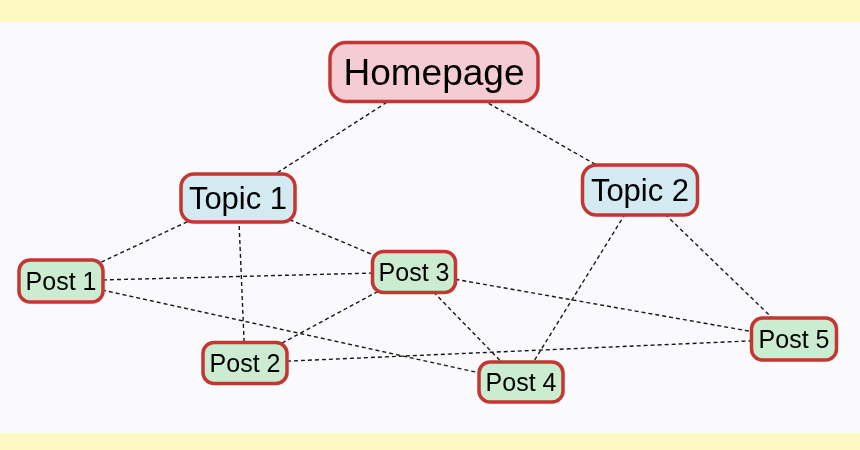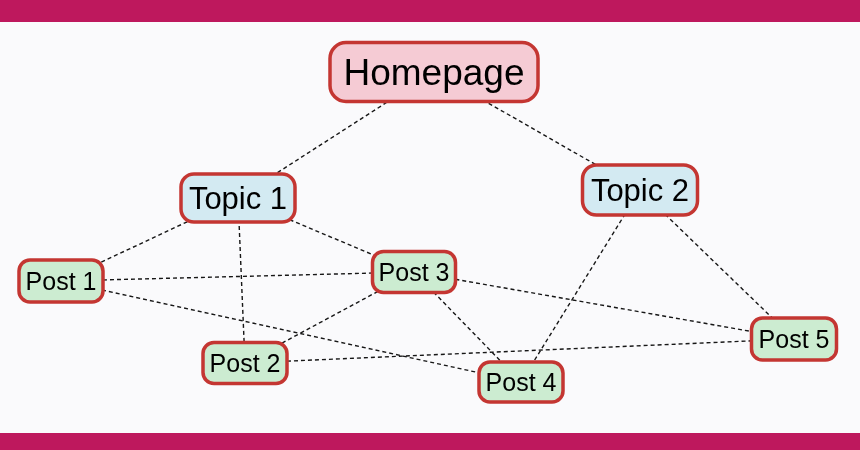--- a/index.html
+++ b/index.html
@@ -7,21 +7,21 @@
     margin: 0;
     padding: 0;
     background: #ffffff;
     font-family: "Liberation Sans", "DejaVu Sans", sans-serif;
   }
   .stage {
     position: relative;
     width: 860px;
     height: 450px;
     overflow: hidden;
-    background: #be185d;
+    background: #fef9c3;
   }
   svg { display: block; }
   .node-label {
     user-select: none;
   }
 </style>
 </head>
 <body>
 
 <div class="stage">

